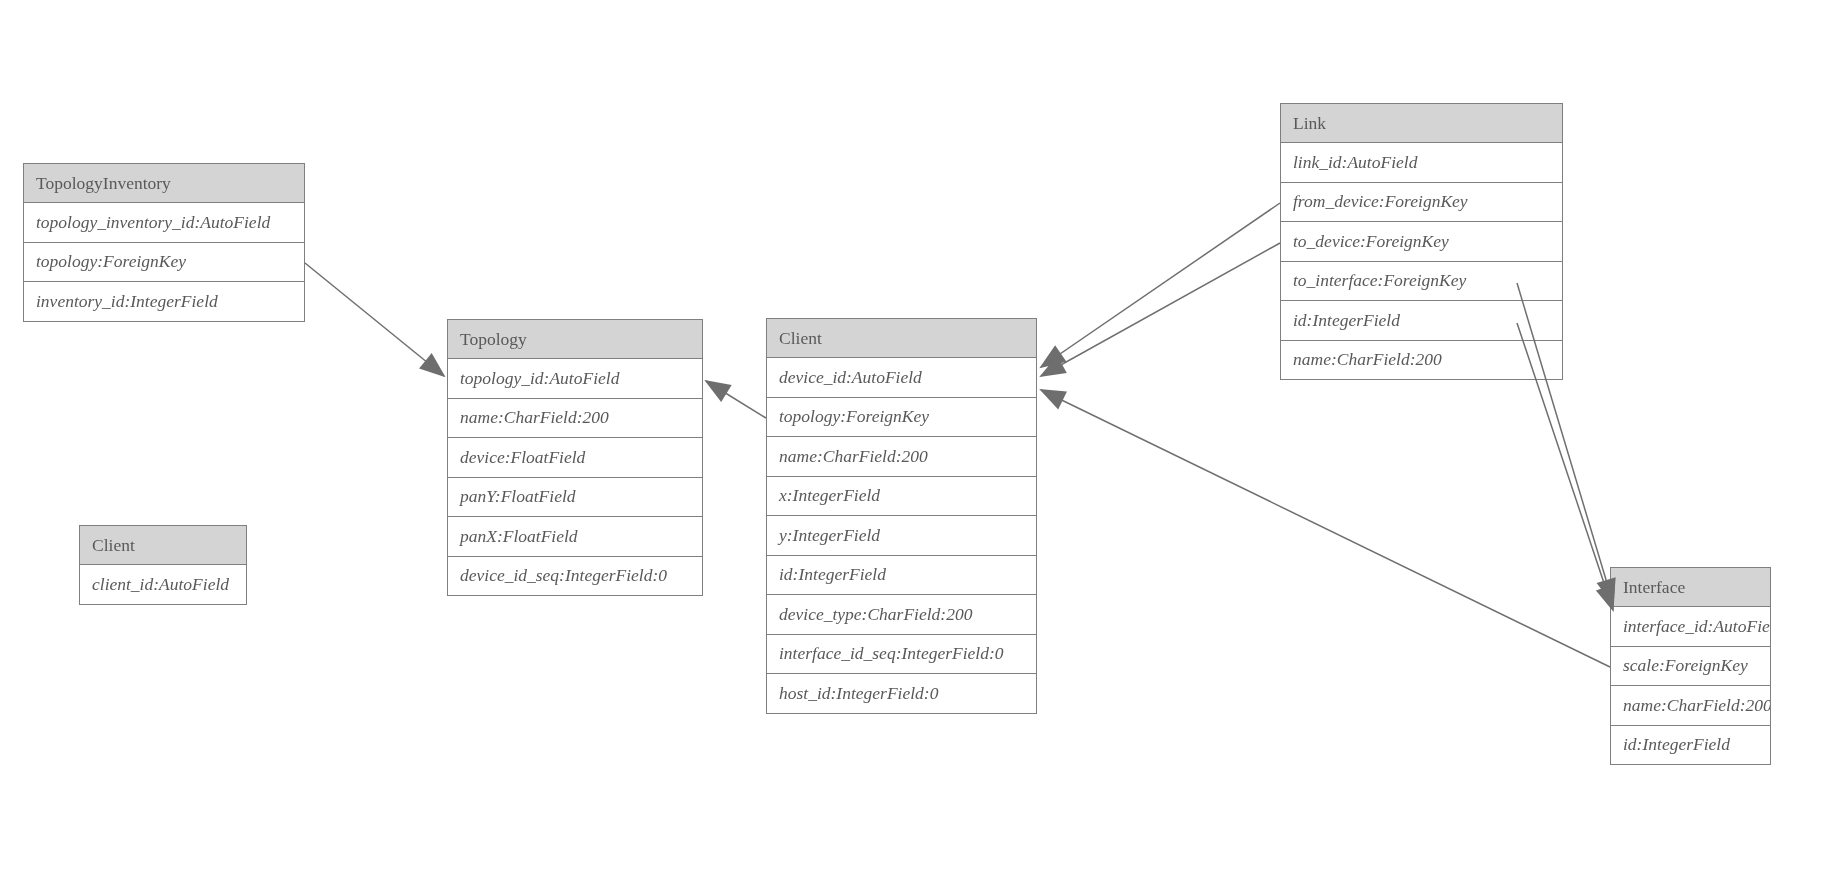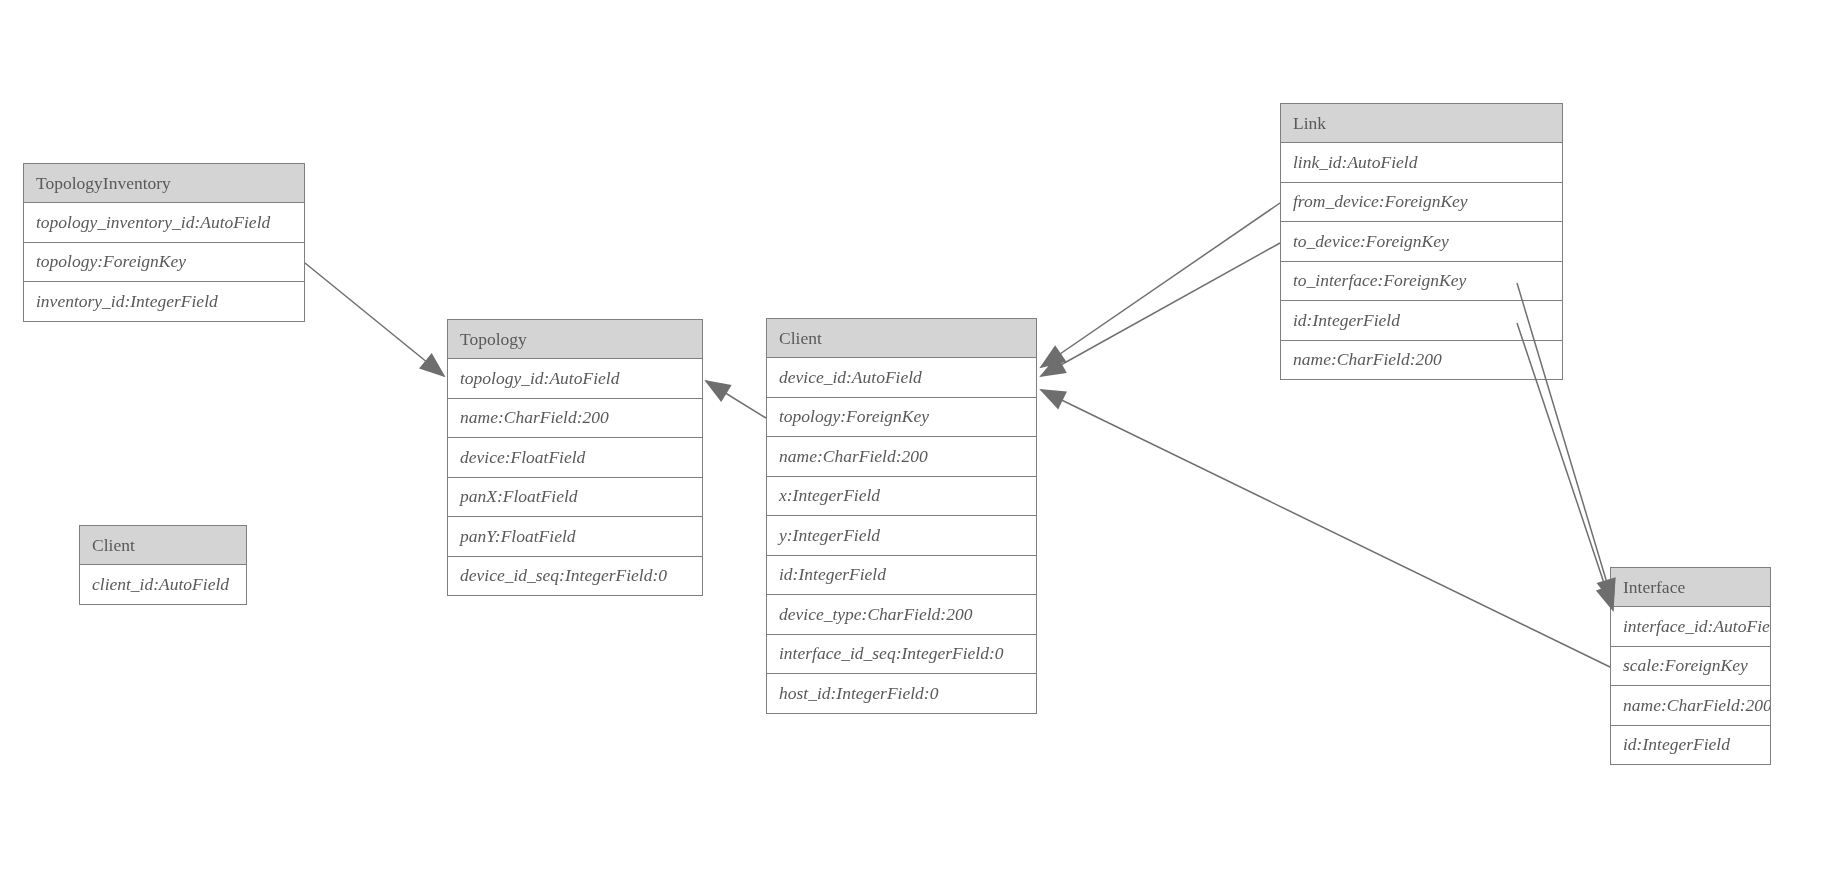--- a/index.html
+++ b/index.html
@@ -65,22 +65,22 @@
       <div class="entity-header">TopologyInventory</div>
       <div class="erow">topology_inventory_id:AutoField</div>
       <div class="erow">topology:ForeignKey</div>
       <div class="erow">inventory_id:IntegerField</div>
     </div>
     <div class="entity" style="left: 447px; top: 319px; width: 256px;">
       <div class="entity-header">Topology</div>
       <div class="erow">topology_id:AutoField</div>
       <div class="erow">name:CharField:200</div>
       <div class="erow">device:FloatField</div>
+      <div class="erow">panY:FloatField</div>
       <div class="erow">panX:FloatField</div>
-      <div class="erow">panY:FloatField</div>
       <div class="erow">device_id_seq:IntegerField:0</div>
     </div>
     <div class="entity" style="left: 79px; top: 525px; width: 168px;">
       <div class="entity-header">Client</div>
       <div class="erow">client_id:AutoField</div>
     </div>
     <div class="entity" style="left: 766px; top: 318px; width: 271px;">
       <div class="entity-header">Client</div>
       <div class="erow">device_id:AutoField</div>
       <div class="erow">topology:ForeignKey</div>

